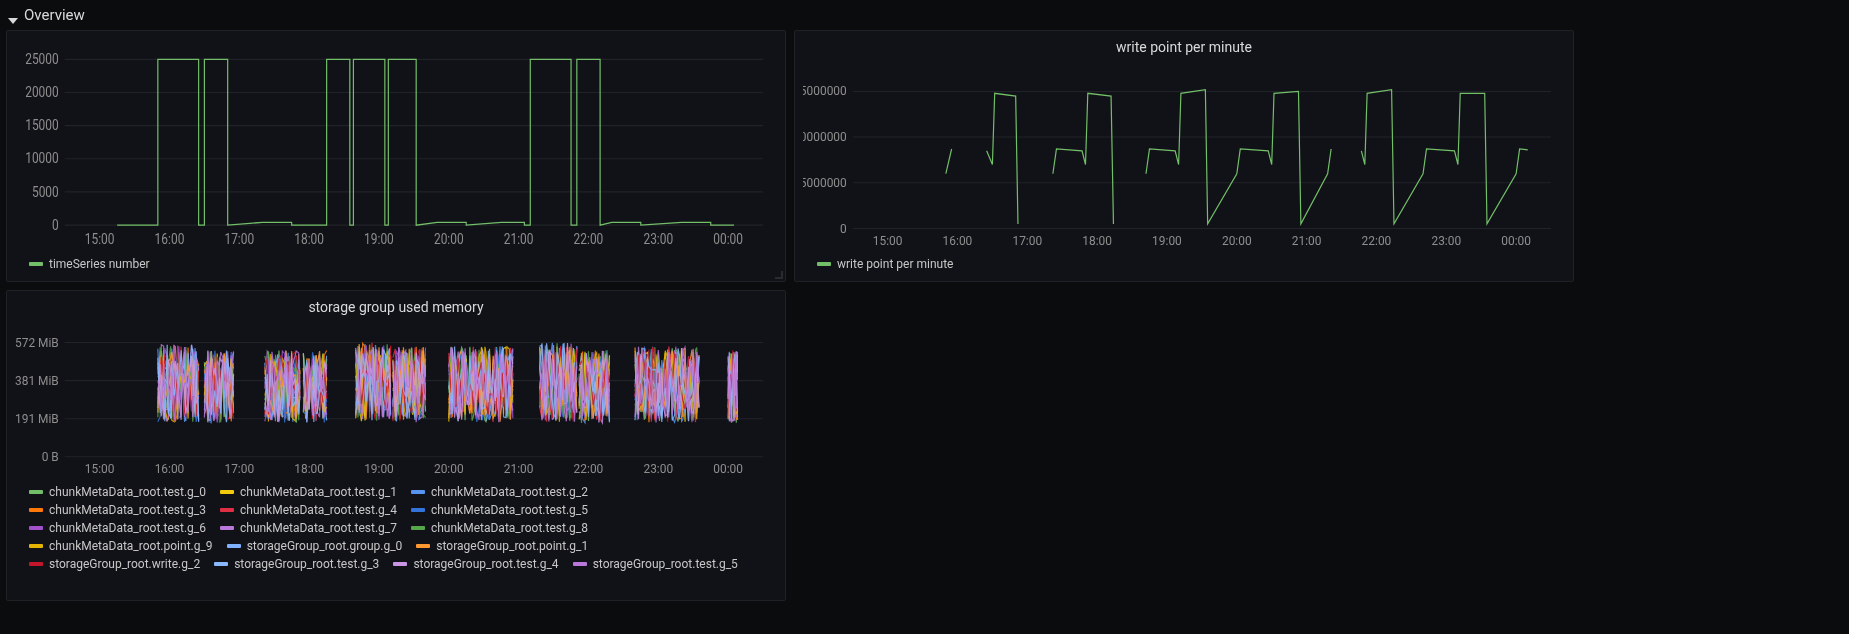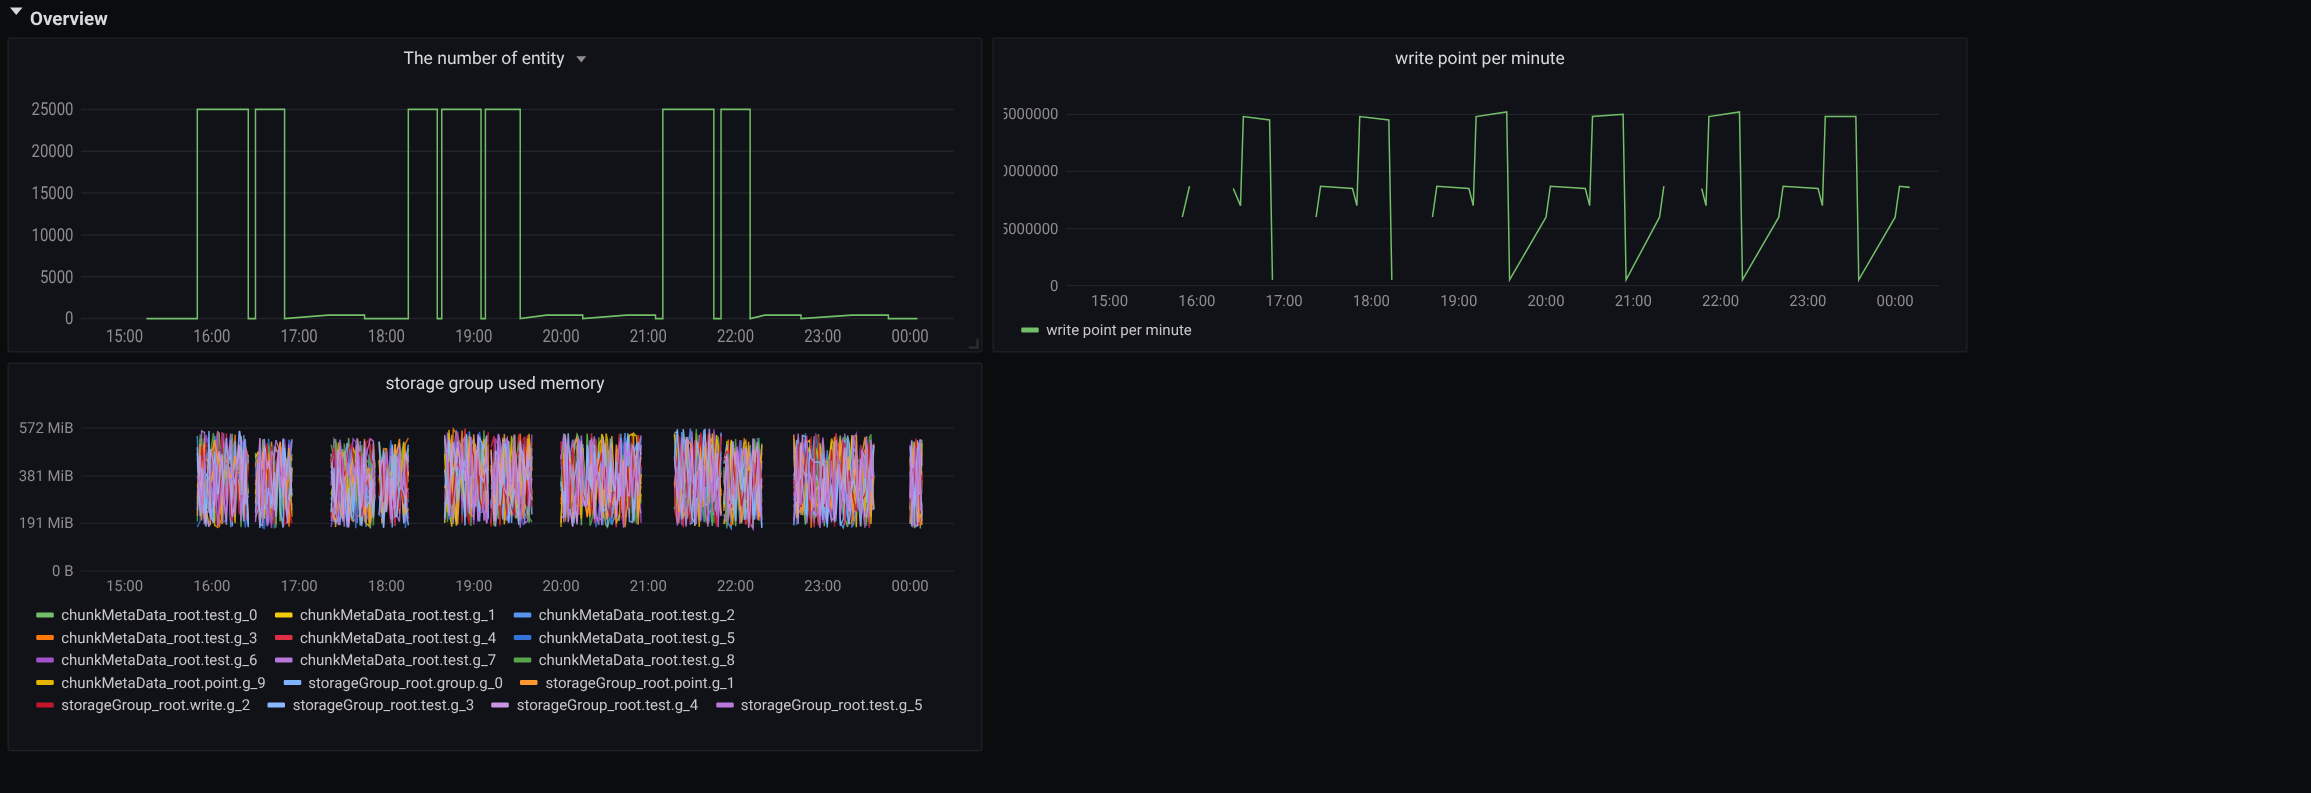--- a/index.html
+++ b/index.html
@@ -5,25 +5,25 @@
   * { box-sizing: border-box; margin: 0; padding: 0; }
   html, body {
     background: #0b0c0e;
     color: #d8d9da;
     font-family: -apple-system, BlinkMacSystemFont, "Segoe UI", Roboto, Helvetica, Arial, sans-serif;
     font-size: 12px;
     width: 1849px;
   }
   .section-header {
     display: flex;
-    align-items: flex-start;
+    align-items: flex-end;
     gap: 6px;
     padding: 6px 8px;
     font-size: 15px;
-    font-weight: 700;
+    font-weight: 400;
     color: #d8d9da;
     cursor: pointer;
   }
   .chev {
     width: 0; height: 0;
     border-left: 5px solid transparent;
     border-right: 5px solid transparent;
     border-top: 6px solid #d8d9da;
   }
   .chev-small {
@@ -95,24 +95,20 @@
 <body>
 
 <div class="section-header">
   <span class="chev"></span>
   <span>Overview</span>
 </div>
 
 <div class="grid">
 
   <div class="panel" style="width:780px;height:252px">
-    <div class="panel-title">
-      <span>The number of entity</span>
-      <span class="chev-small"></span>
-    </div>
     <div class="chart-area">
       <svg viewBox="0 0 760 180" preserveAspectRatio="none">
           <line class="grid-line" x1="50" x2="752" y1="158" y2="158"></line>
           <text class="axis" x="44" y="162" text-anchor="end" fill="#8e8e8e" font-size="12">0</text>
           <line class="grid-line" x1="50" x2="752" y1="129.85185185185185" y2="129.85185185185185"></line>
           <text class="axis" x="44" y="133.85185185185185" text-anchor="end" fill="#8e8e8e" font-size="12">5000</text>
           <line class="grid-line" x1="50" x2="752" y1="101.70370370370371" y2="101.70370370370371"></line>
           <text class="axis" x="44" y="105.70370370370371" text-anchor="end" fill="#8e8e8e" font-size="12">10000</text>
           <line class="grid-line" x1="50" x2="752" y1="73.55555555555556" y2="73.55555555555556"></line>
           <text class="axis" x="44" y="77.55555555555556" text-anchor="end" fill="#8e8e8e" font-size="12">15000</text>
@@ -126,20 +122,26 @@
           <text x="295.7" y="174" text-anchor="middle" fill="#8e8e8e" font-size="12">18:00</text>
           <text x="365.90000000000003" y="174" text-anchor="middle" fill="#8e8e8e" font-size="12">19:00</text>
           <text x="436.1" y="174" text-anchor="middle" fill="#8e8e8e" font-size="12">20:00</text>
           <text x="506.3" y="174" text-anchor="middle" fill="#8e8e8e" font-size="12">21:00</text>
           <text x="576.5" y="174" text-anchor="middle" fill="#8e8e8e" font-size="12">22:00</text>
           <text x="646.6999999999999" y="174" text-anchor="middle" fill="#8e8e8e" font-size="12">23:00</text>
           <text x="716.9" y="174" text-anchor="middle" fill="#8e8e8e" font-size="12">00:00</text>
           <path class="series" stroke="#73bf69" d="M102.7 158.0 L143.6 158.0 L143.6 17.3 L184.6 17.3 L184.6 158.0 L190.4 158.0 L190.4 17.3 L213.8 17.3 L213.8 158.0 L248.9 155.7 L278.1 155.7 L278.1 158.0 L313.3 158.0 L313.3 17.3 L336.6 17.3 L336.6 158.0 L340.2 158.0 L340.2 17.3 L371.8 17.3 L371.8 158.0 L375.3 158.0 L375.3 17.3 L403.3 17.3 L403.3 158.0 L424.4 155.7 L453.6 155.7 L453.6 158.0 L488.8 155.7 L512.1 155.7 L512.1 158.0 L518.0 158.0 L518.0 17.3 L559.0 17.3 L559.0 158.0 L564.8 158.0 L564.8 17.3 L588.2 17.3 L588.2 158.0 L599.9 155.7 L629.1 155.7 L629.1 158.0 L670.1 155.7 L699.4 155.7 L699.4 158.0 L722.8 158.0 "></path>
         </svg>
     </div>
+    <div class="legend">
+        <div class="legend-item">
+          <span class="swatch" style="background:#73bf69"></span>
+          <span>timeSeries number</span>
+        </div>
+      </div>
     <div class="resize-handle"></div>
   </div>
 
   <div class="panel" style="width:780px;height:252px">
     <div class="panel-title">
       <span>write point per minute</span>
     </div>
     <div class="chart-area">
       <svg viewBox="0 0 760 180" preserveAspectRatio="none">
           <line class="grid-line" x1="50" x2="752" y1="158" y2="158"></line>

